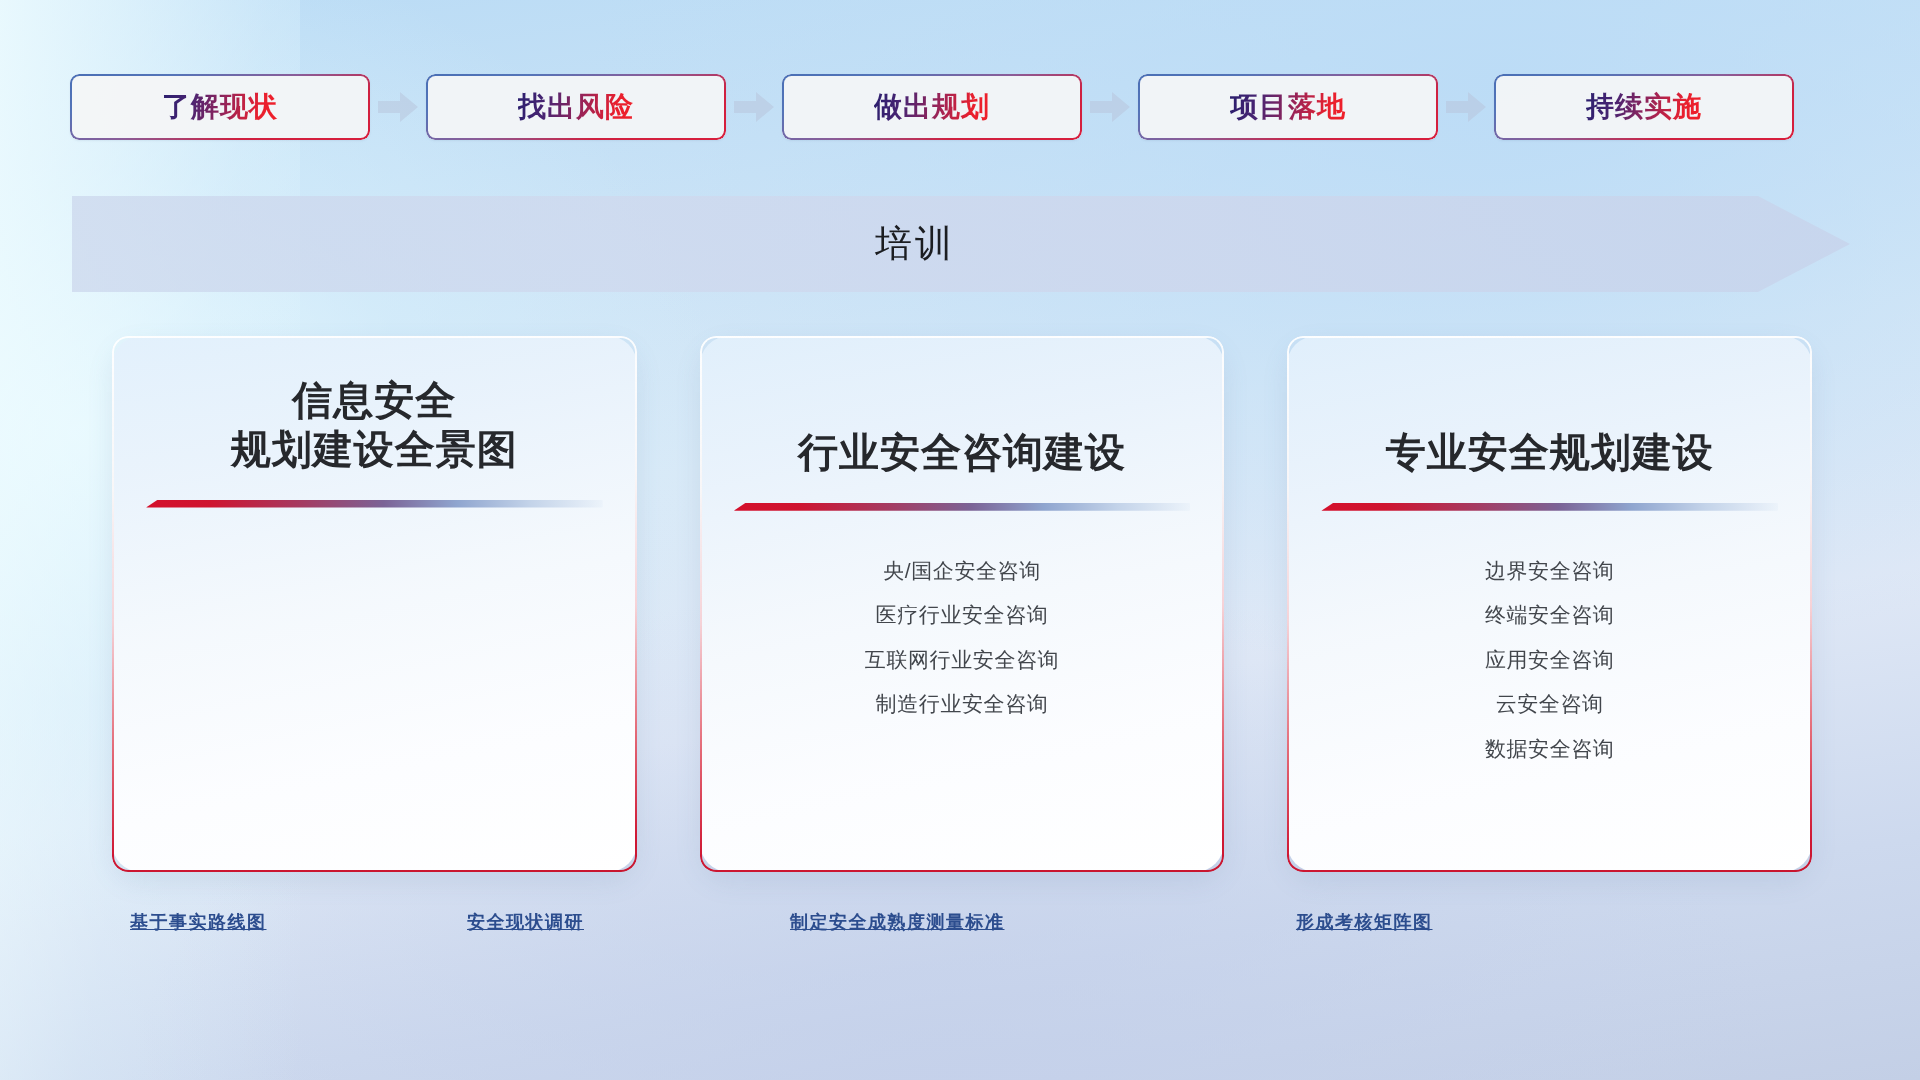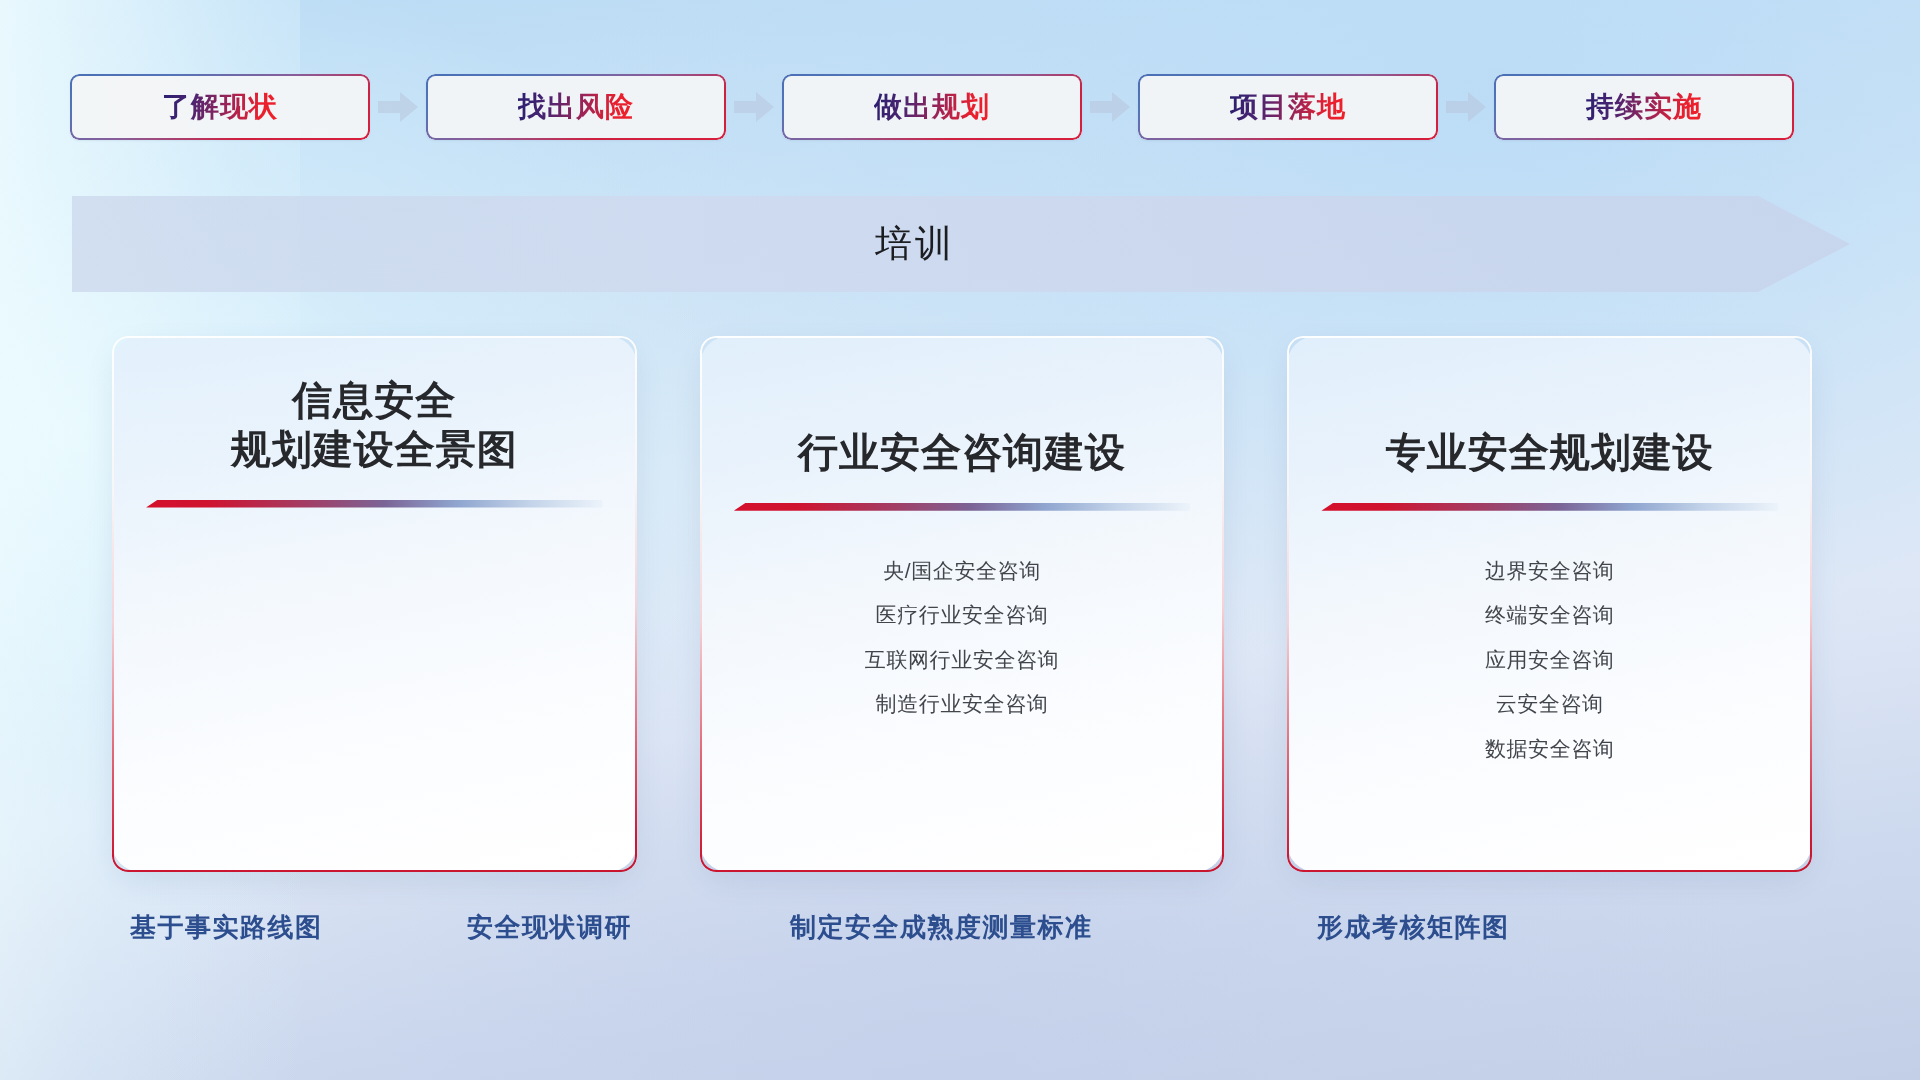--- a/index.html
+++ b/index.html
@@ -224,26 +224,27 @@
   
   #footers {
     position: absolute;
     left: 0;
     top: 910px;
     width: 1920px;
     height: 50px;
   }
   .footer-label {
     position: absolute;
-    font-size: 26px;
+    font-size: 18px;
     font-weight: 700;
     color: #2c4d8e;
     letter-spacing: 1.5px;
     white-space: nowrap;
     top: 0;
+    text-decoration: underline;
   }
 </style>
 </head>
 <body>
 
 <div id="stage">
 
   <div id="steps">
 
     <div class="step-box">
@@ -329,16 +330,16 @@
         </div>
       </div>
     </div>
 
   </div>
 
   <div id="footers">
     <div class="footer-label" id="f0" style="left: 130px;">基于事实路线图</div>
     <div class="footer-label" id="f1" style="left: 467px;">安全现状调研</div>
     <div class="footer-label" id="f2" style="left: 790px;">制定安全成熟度测量标准</div>
-    <div class="footer-label" id="f3" style="left: 1296px; margin-left: 21px;">形成考核矩阵图</div>
+    <div class="footer-label" id="f3" style="left: 1296px;">形成考核矩阵图</div>
   </div>
 
 </div>
 
 </body></html>

